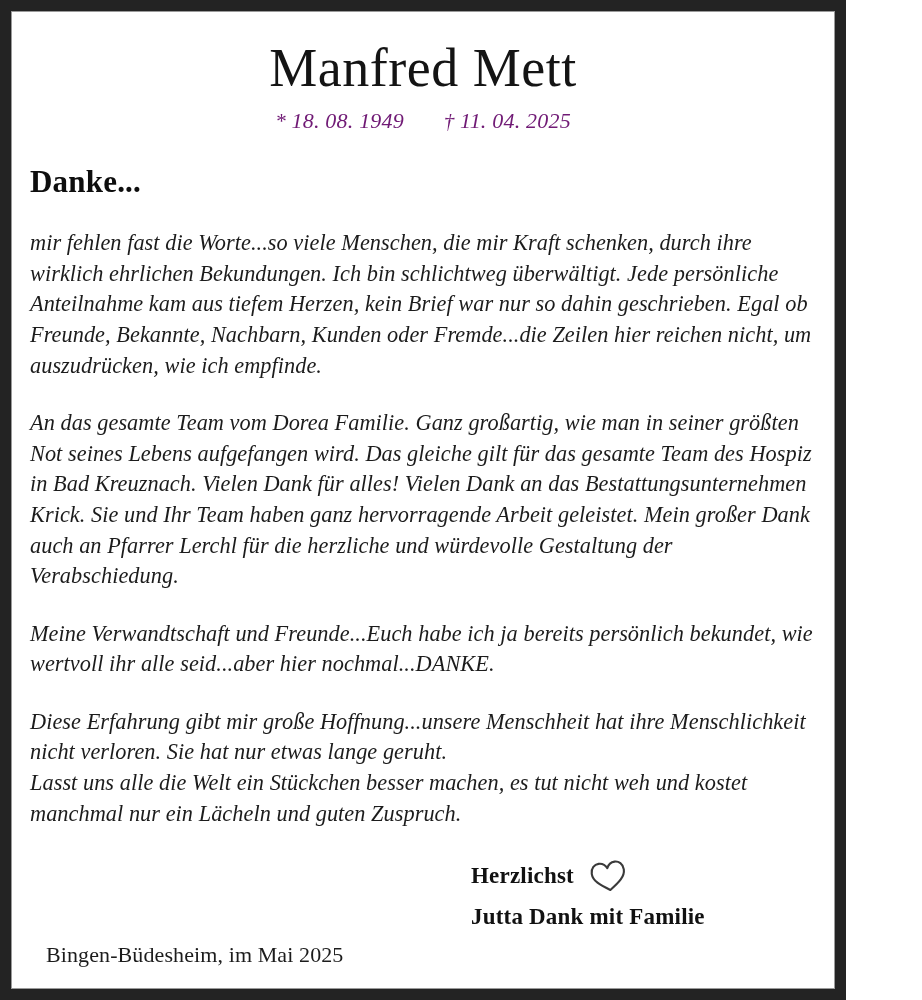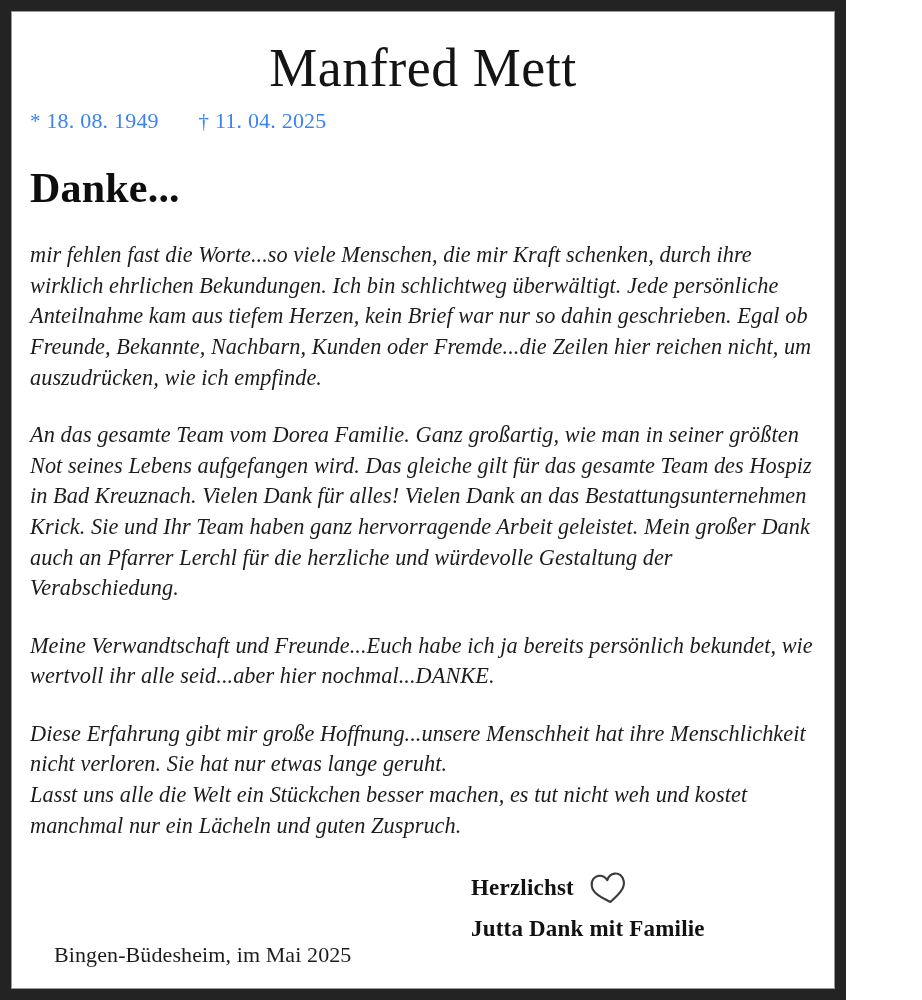--- a/index.html
+++ b/index.html
@@ -53,33 +53,34 @@
     font-size: 54px;
     line-height: 1.04;
     font-weight: 400;
     letter-spacing: 0.5px;
     color: #141414;
     margin: 28px 0 0 0;
     font-family: "Liberation Serif", "DejaVu Serif", serif;
   }
 
   .dates-line {
-    text-align: left;
+    text-align: center;
     margin-top: 12px;
     font-size: 22px;
-    color: #3b82f6;
+    color: #701a75;
     letter-spacing: 0.2px;
+    font-style: italic;
   }
   .dates-line .date-birth { margin-right: 34px; }
   .sym { font-size: 21px; }
 
   
   .salutation {
     margin: 30px 0 0 0;
-    font-size: 42px;
+    font-size: 31px;
     font-weight: bold;
     color: #0e0e0e;
     letter-spacing: 0.2px;
   }
 
   
   .body-block {
     margin-top: 28px;
     font-style: italic;
   }
@@ -116,21 +117,21 @@
     margin-top: 11px;
     font-size: 23px;
     font-weight: bold;
     color: #111111;
     letter-spacing: 0.2px;
   }
 
   
   .place-date {
     position: absolute;
-    left: 42px;
+    left: 34px;
     bottom: 20px;
     font-size: 22px;
     color: #1c1c1c;
     letter-spacing: 0.1px;
   }
 </style>
 </head>
 <body>
 
 <div id="notice">

